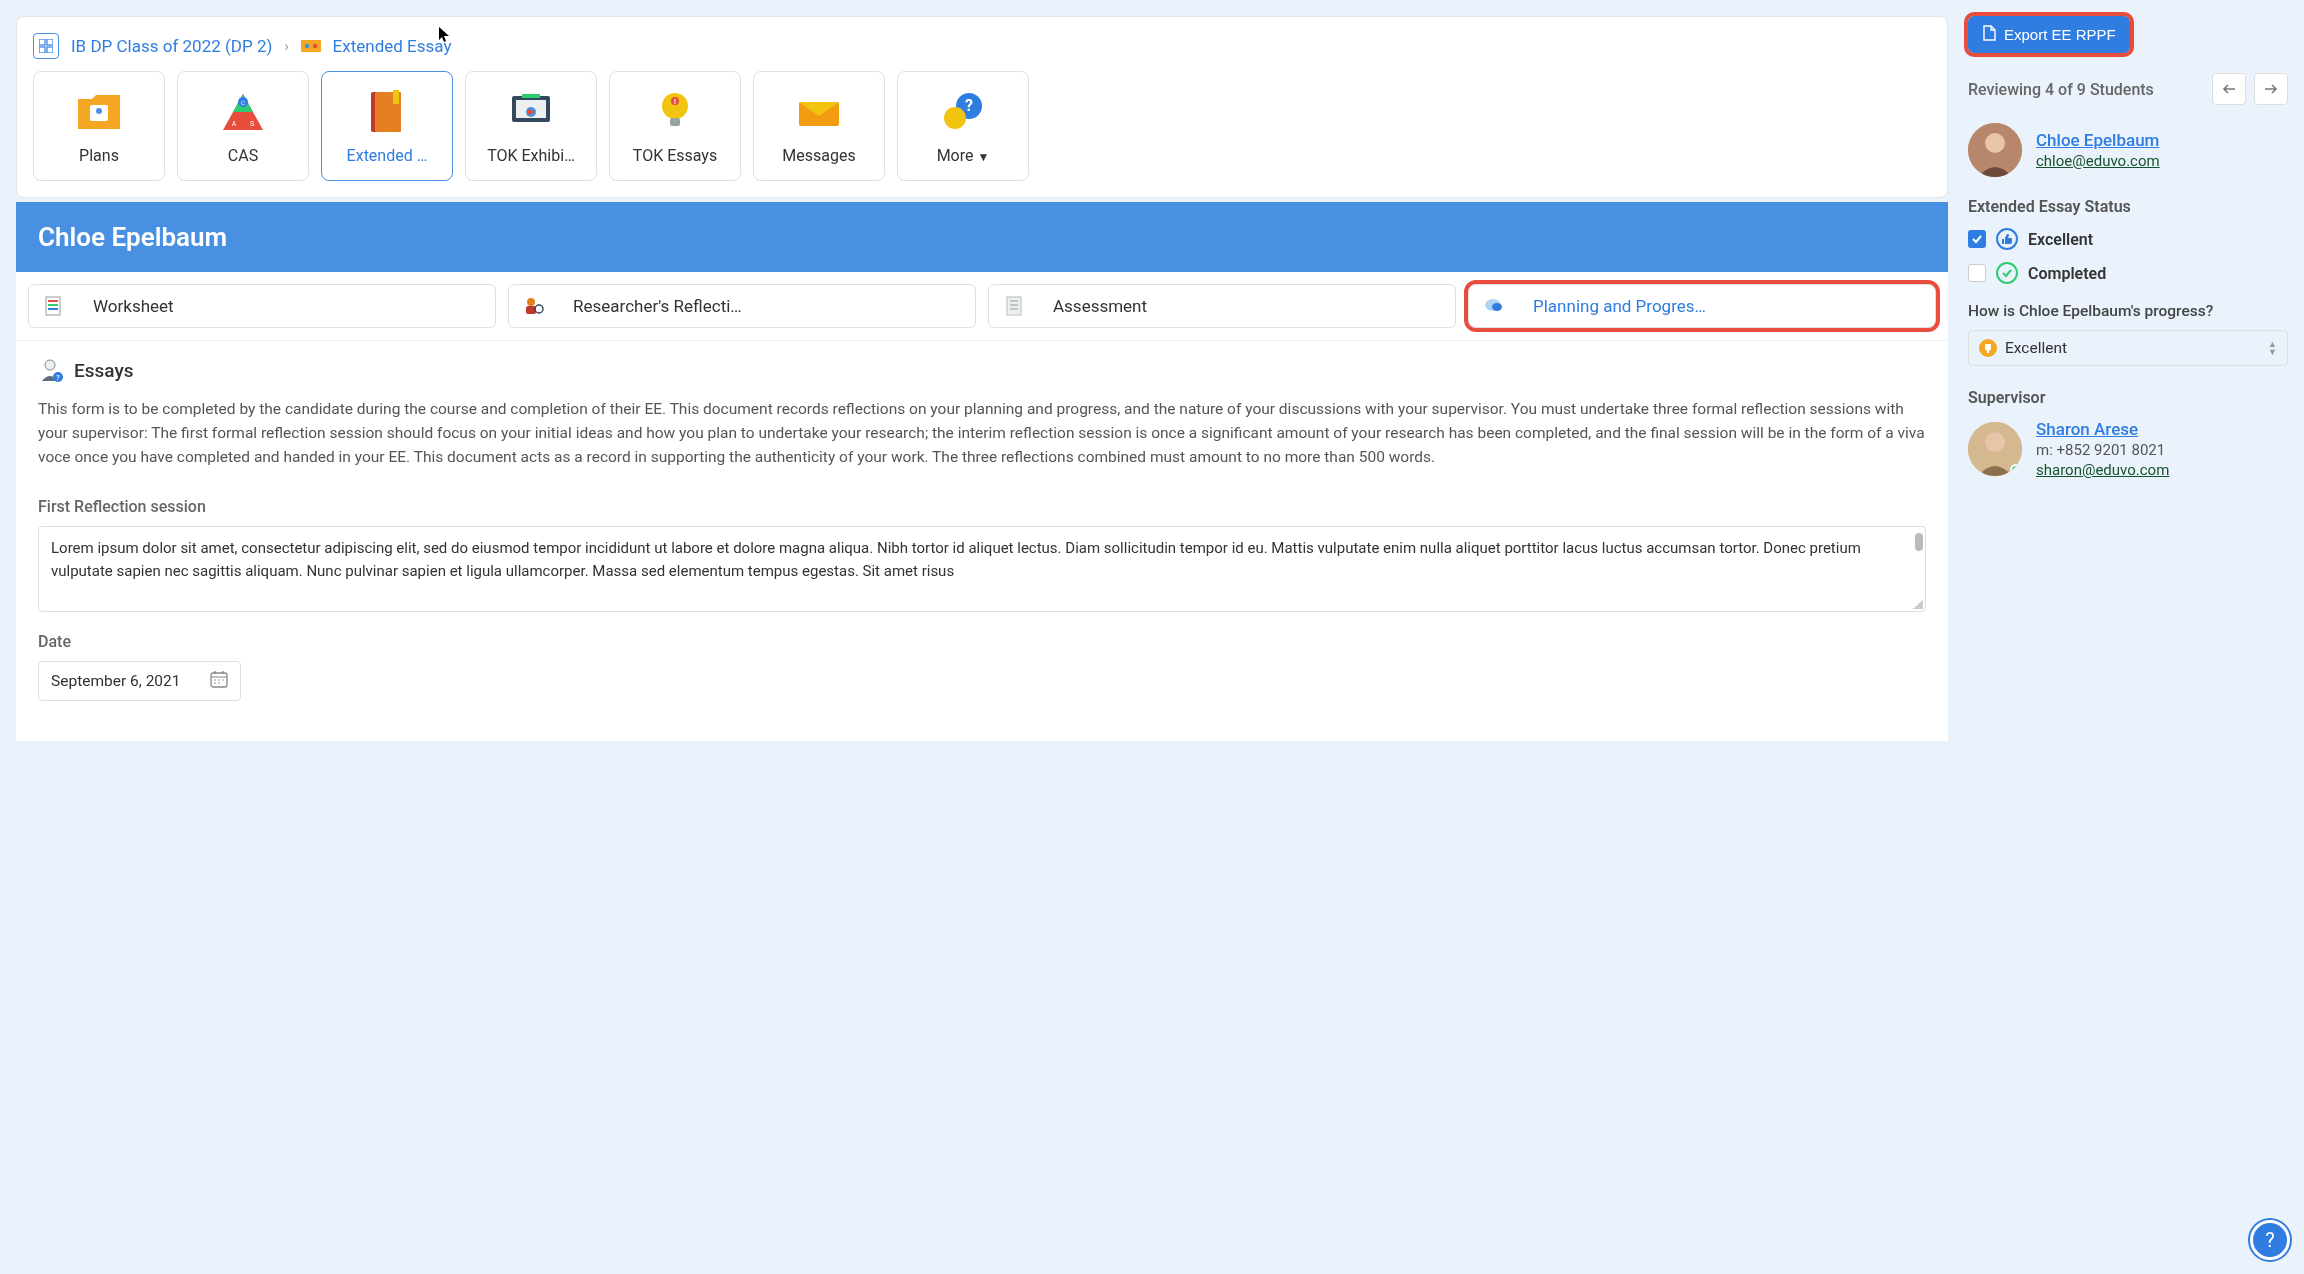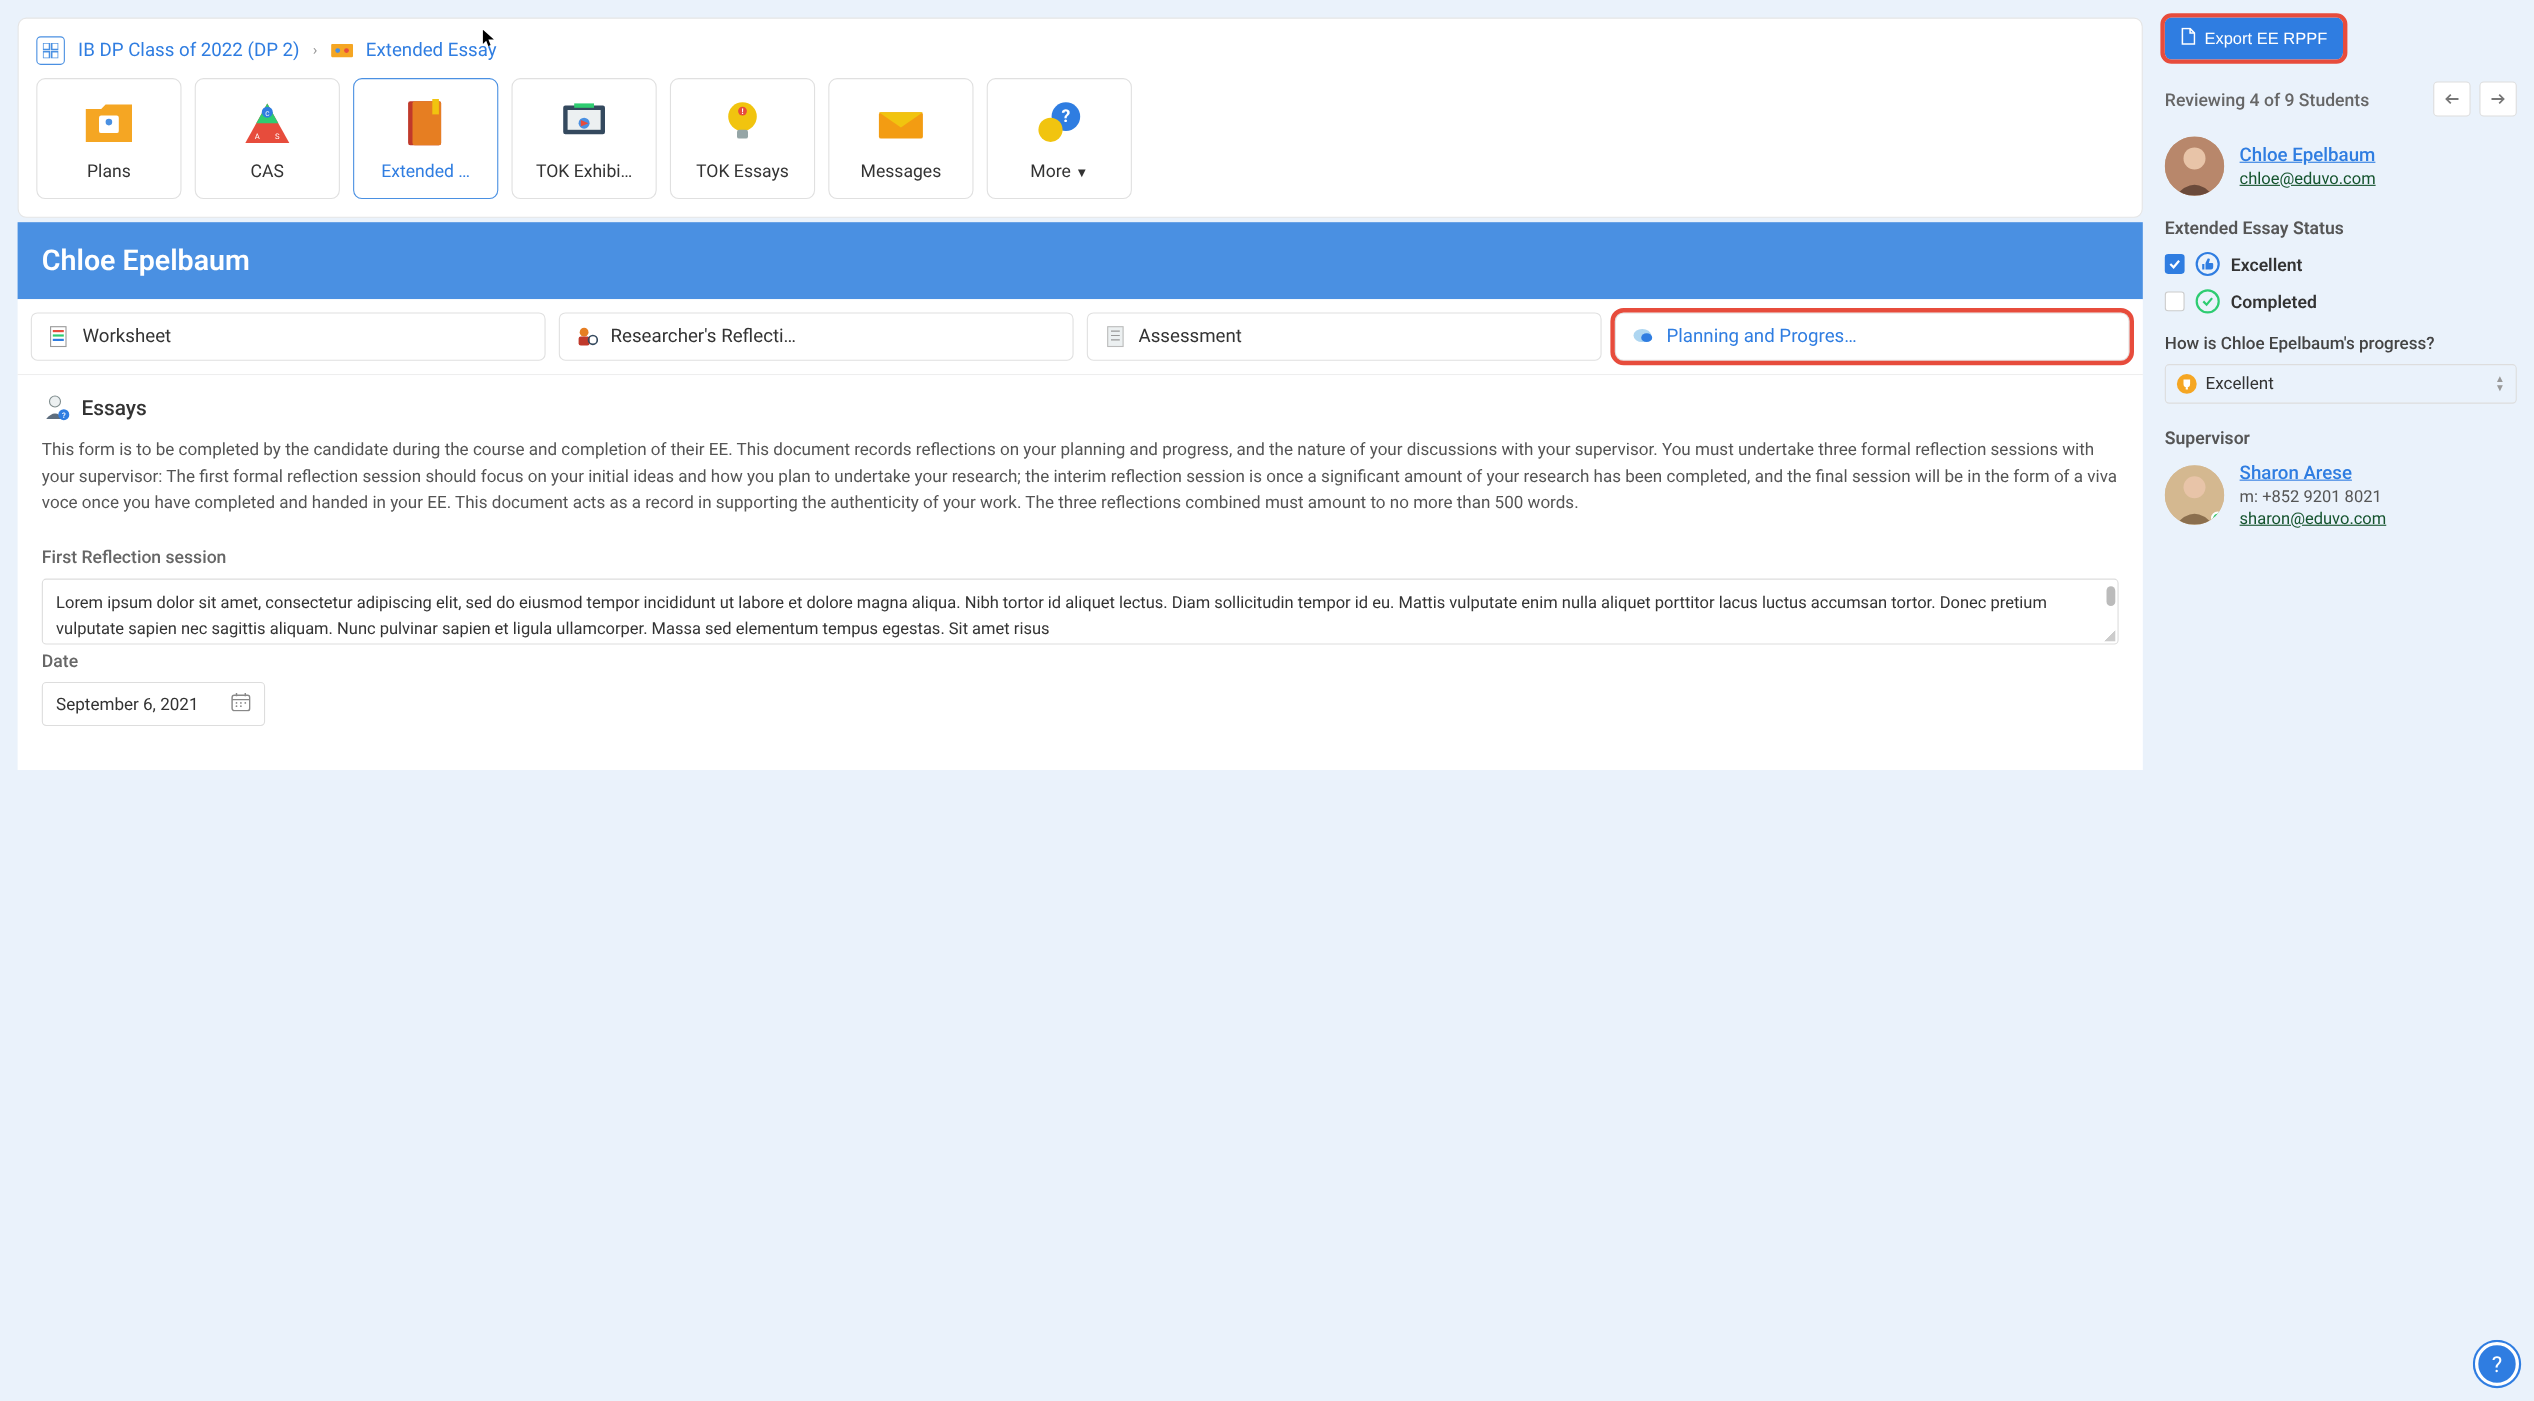--- a/index.html
+++ b/index.html
@@ -87,21 +87,21 @@
   gap: 12px;
   border-bottom: 1px solid #eee;
 }
 .tab-btn {
   flex: 1;
   border: 1px solid #e0e0e0;
   border-radius: 6px;
   padding: 10px 14px;
   display: flex;
   align-items: center;
-  gap: 10px;
+  gap: 28px;
   font-size: 17px;
   color: #333;
   background: #fff;
   cursor: pointer;
   white-space: nowrap;
   overflow: hidden;
 }
 .tab-btn .tlabel { overflow: hidden; text-overflow: ellipsis; }
 .tab-btn.active { color: #2f7de1; }
 .tab-btn.highlight {
@@ -135,24 +135,24 @@
   font-weight: 500;
   margin-bottom: 10px;
 }
 .textarea-wrap {
   border: 1px solid #ddd;
   border-radius: 4px;
   padding: 10px 12px;
   font-size: 15px;
   color: #333;
   line-height: 1.5;
-  height: 60px;
+  height: 86px;
   overflow: hidden;
   position: relative;
-  margin-bottom: 5px;
+  margin-bottom: 20px;
 }
 .textarea-wrap::after {
   content: '';
   position: absolute;
   right: 2px; bottom: 2px;
   width: 10px; height: 10px;
   background: linear-gradient(135deg, transparent 50%, #ccc 50%);
 }
 .scroll-thumb {
   position: absolute;

